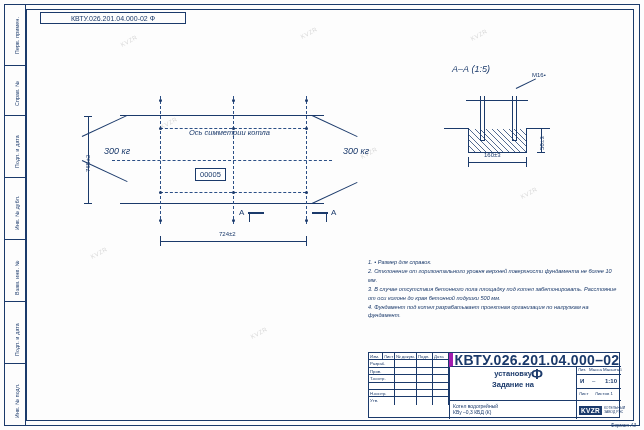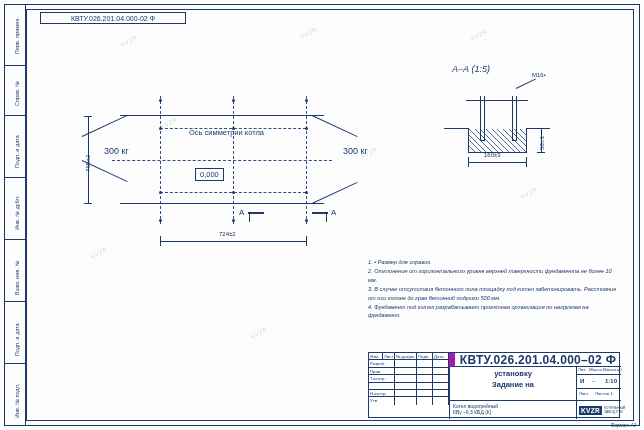--- a/index.html
+++ b/index.html
@@ -13,28 +13,28 @@
   .watermark{position:absolute;color:#d9d9d9;font-size:6px;transform:rotate(-28deg);white-space:nowrap;letter-spacing:.5px;}
   .topbox{position:absolute;left:40px;top:12px;width:146px;height:12px;border:1.2px solid #1b3a6b;box-sizing:border-box;}
   .topbox span{display:block;text-align:center;line-height:12px;font-size:7px;color:#1b3a6b;}
   .ln{position:absolute;background:#1b3a6b;}
   .hl{height:1px;}
   .vl{width:1px;}
   .dash{position:absolute;border-top:1px dashed #2b4f86;height:0;}
   .dashv{position:absolute;border-left:1px dashed #2b4f86;width:0;}
   .lbl{position:absolute;font-size:7.5px;color:#1b3a6b;white-space:nowrap;}
   .lbl.sm{font-size:6px;}
-  .lbl.it{}
+  .lbl.it{font-style:italic;}
   .dot{position:absolute;width:3px;height:3px;border-radius:50%;background:#1b3a6b;}
   .boxlbl{position:absolute;border:1px solid #1b3a6b;font-size:7.5px;color:#1b3a6b;padding:1px 4px;background:#fff;white-space:nowrap;}
   .notes{position:absolute;left:368px;top:258px;width:250px;font-size:5.6px;color:#1b3a6b;line-height:8.4px;font-style:italic;}
   .notes p{margin:0 0 1px 0;}
   
   .tb{position:absolute;left:368px;top:352px;width:252px;height:66px;border:1.3px solid #1b3a6b;box-sizing:border-box;background:#fff;}
-  .desig{position:absolute;left:80px;top:0px;width:172px;height:14px;border-bottom:1.3px solid #1b3a6b;border-left:6px solid #a21caf;box-sizing:border-box;text-align:center;font-size:12px;font-weight:bold;color:#1b3a6b;line-height:14px;letter-spacing:.3px;}
+  .desig{position:absolute;left:80px;top:0px;width:172px;height:14px;border-bottom:1.3px solid #1b3a6b;border-left:4px solid #a21caf;box-sizing:border-box;text-align:center;font-size:14px;font-weight:bold;color:#1b3a6b;line-height:14px;letter-spacing:.3px;}
   .tname{position:absolute;left:80px;top:14px;width:128px;height:33px;border-left:1px solid #1b3a6b;border-right:1px solid #1b3a6b;box-sizing:border-box;text-align:center;color:#1b3a6b;}
   .tname .t1{font-size:7.5px;font-weight:bold;margin-top:2px;}
   .rcol{position:absolute;left:208px;top:14px;width:44px;height:33px;box-sizing:border-box;color:#1b3a6b;}
   .rrow{position:absolute;left:0;width:44px;box-sizing:border-box;font-size:4.4px;}
   .lblbox{position:absolute;left:80px;top:47px;width:128px;height:19px;border-left:1px solid #1b3a6b;border-right:1px solid #1b3a6b;border-top:1px solid #1b3a6b;box-sizing:border-box;color:#1b3a6b;font-size:5px;padding:2px 0 0 3px;}
   .logo{position:absolute;left:208px;top:47px;width:44px;height:19px;border-top:1px solid #1b3a6b;box-sizing:border-box;display:flex;align-items:center;gap:2px;padding-left:2px;}
   .logobadge{background:#1b3a6b;color:#fff;font-size:6.5px;font-weight:bold;padding:1px 2px;letter-spacing:.3px;}
   .logotxt{font-size:3.4px;color:#1b3a6b;line-height:4.4px;}
   .leftrows{position:absolute;left:0;top:0;width:80px;height:66px;}
   .leftrows .r{position:absolute;left:0;width:80px;height:7.4px;border-bottom:1px solid #1b3a6b;box-sizing:border-box;font-size:4.3px;color:#1b3a6b;}
@@ -100,21 +100,21 @@
   <div class="dot" style="left:232px;top:127px;"></div>
   <div class="dot" style="left:305px;top:127px;"></div>
   <div class="dot" style="left:159px;top:191px;"></div>
   <div class="dot" style="left:232px;top:191px;"></div>
   <div class="dot" style="left:305px;top:191px;"></div>
   <div class="dot" style="left:159px;top:219px;"></div>
   <div class="dot" style="left:232px;top:219px;"></div>
   <div class="dot" style="left:305px;top:219px;"></div>
 
   <div class="lbl it" style="left:189px;top:128px;">Ось симметрии котла</div>
-  <div class="boxlbl" style="left:195px;top:168px;">0,000</div>
+  <div class="boxlbl" style="left:195px;top:168px;">00005</div>
   <div class="lbl it" style="left:104px;top:146px;font-size:9px;">300 кг</div>
   <div class="lbl it" style="left:343px;top:146px;font-size:9px;">300 кг</div>
 
   <div class="ln vl" style="left:88px;top:116px;height:88px;"></div>
   <div class="vtext" style="left:85px;top:172px;font-size:6px;">765±2</div>
   <div class="ln hl" style="left:84px;top:116px;width:8px;"></div>
   <div class="ln hl" style="left:84px;top:203px;width:8px;"></div>
 
   <div class="ln hl" style="left:160px;top:241px;width:146px;"></div>
   <div class="ln vl" style="left:160px;top:236px;height:10px;"></div>

